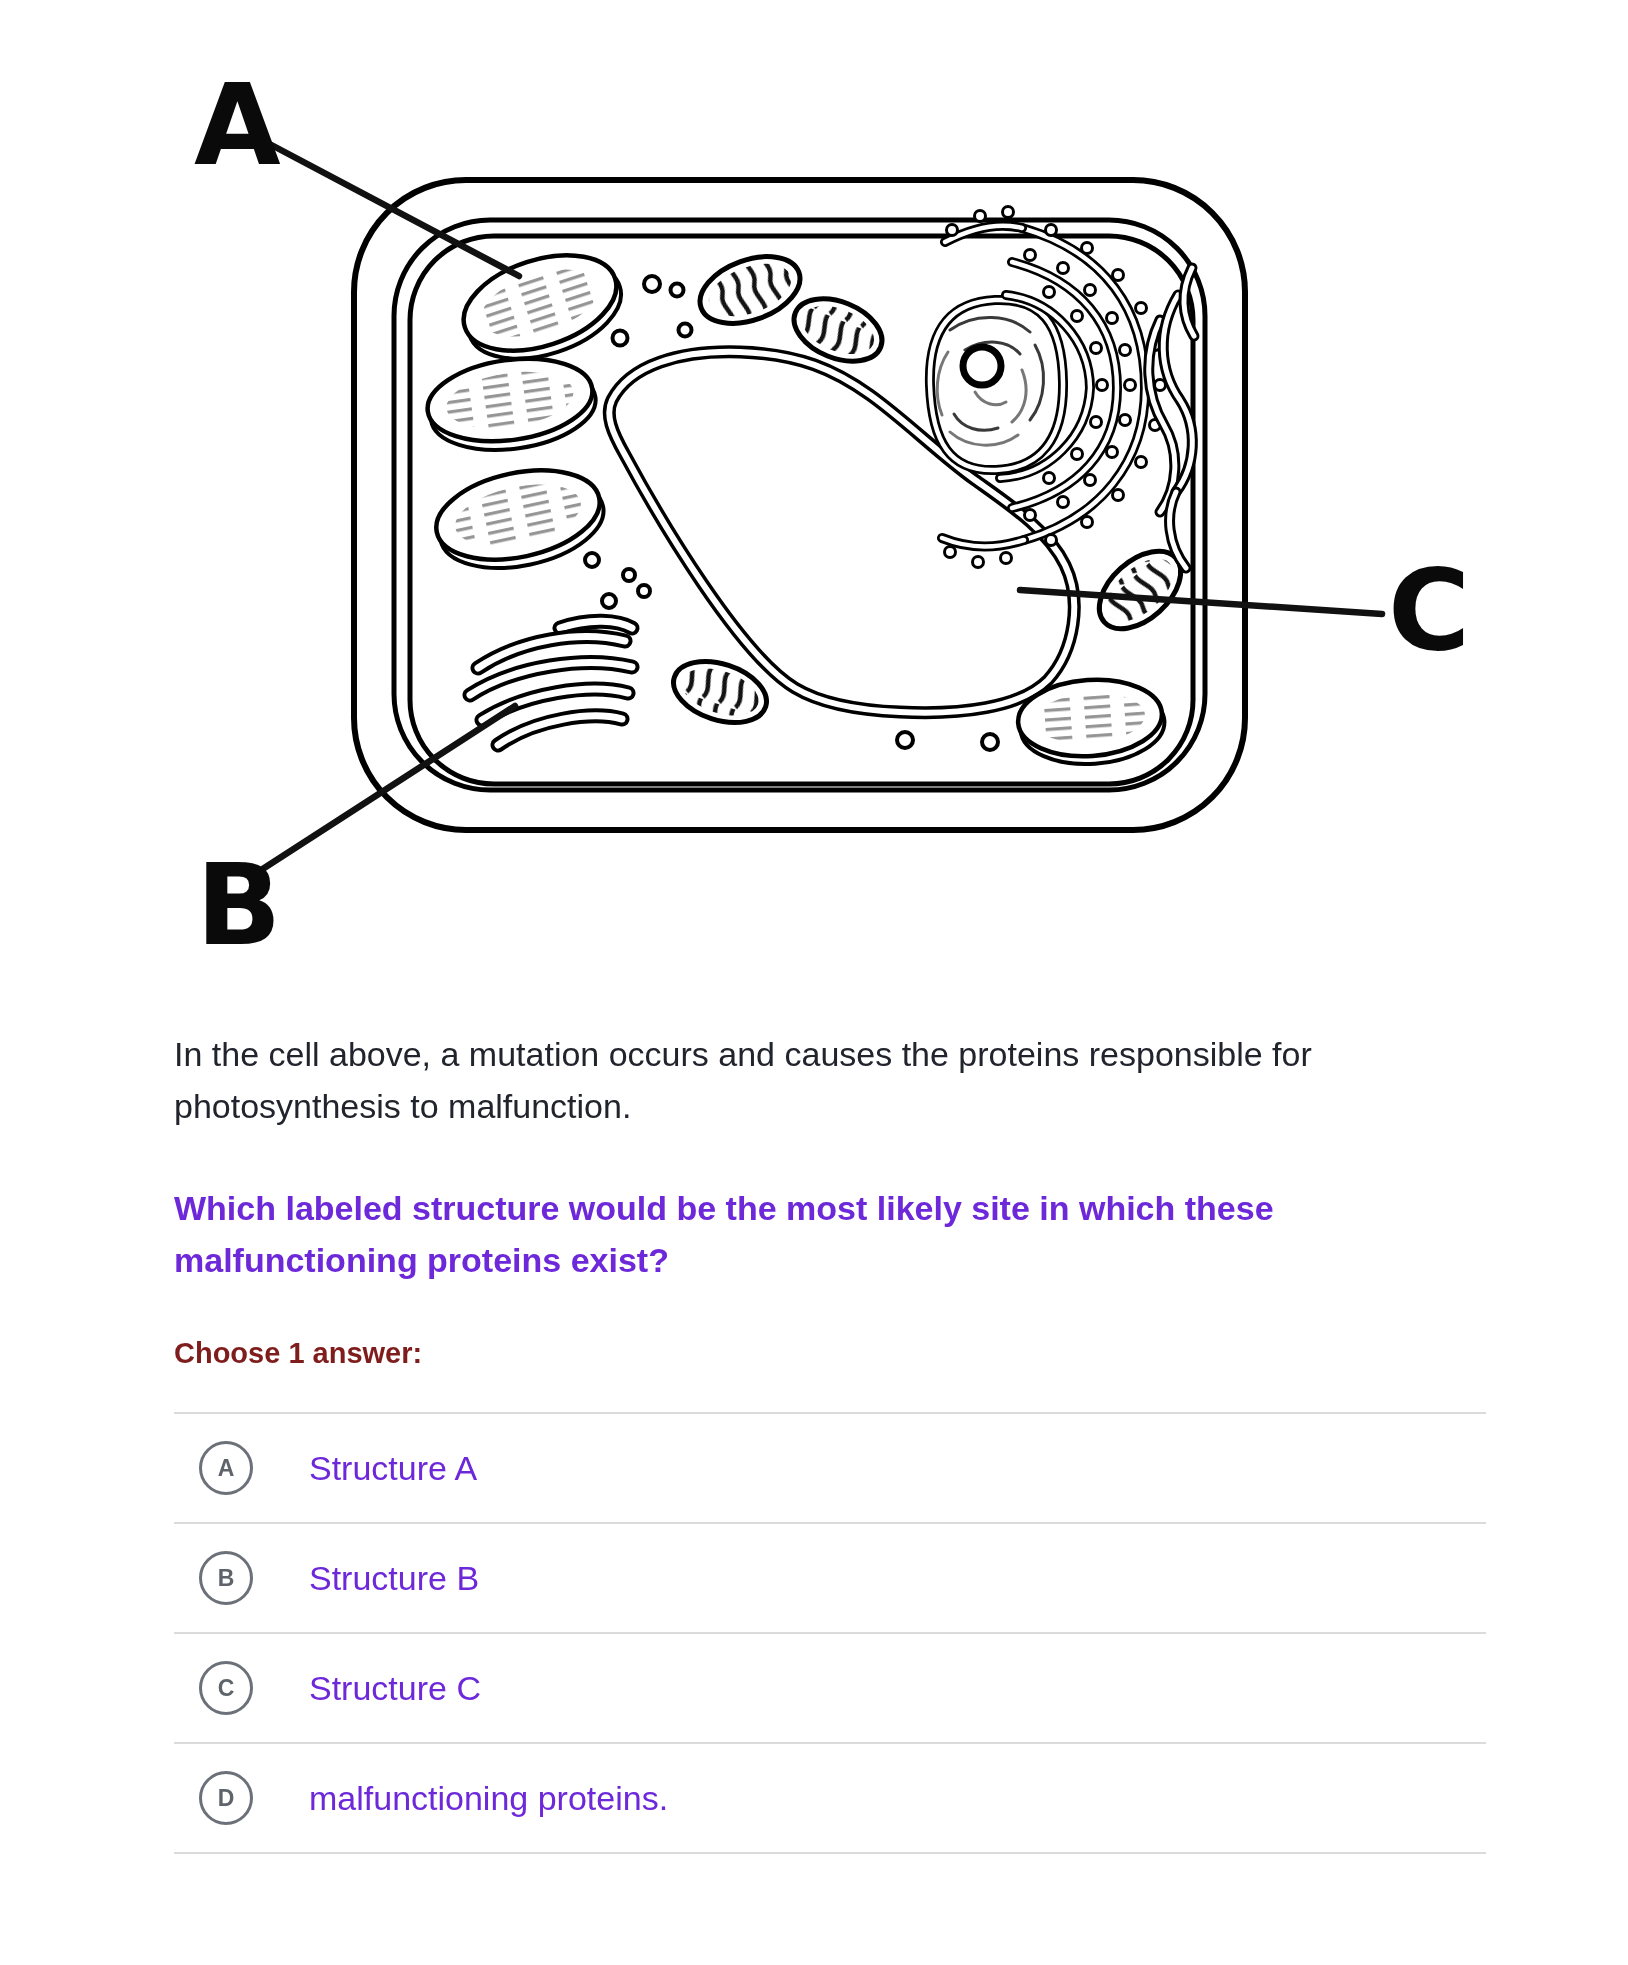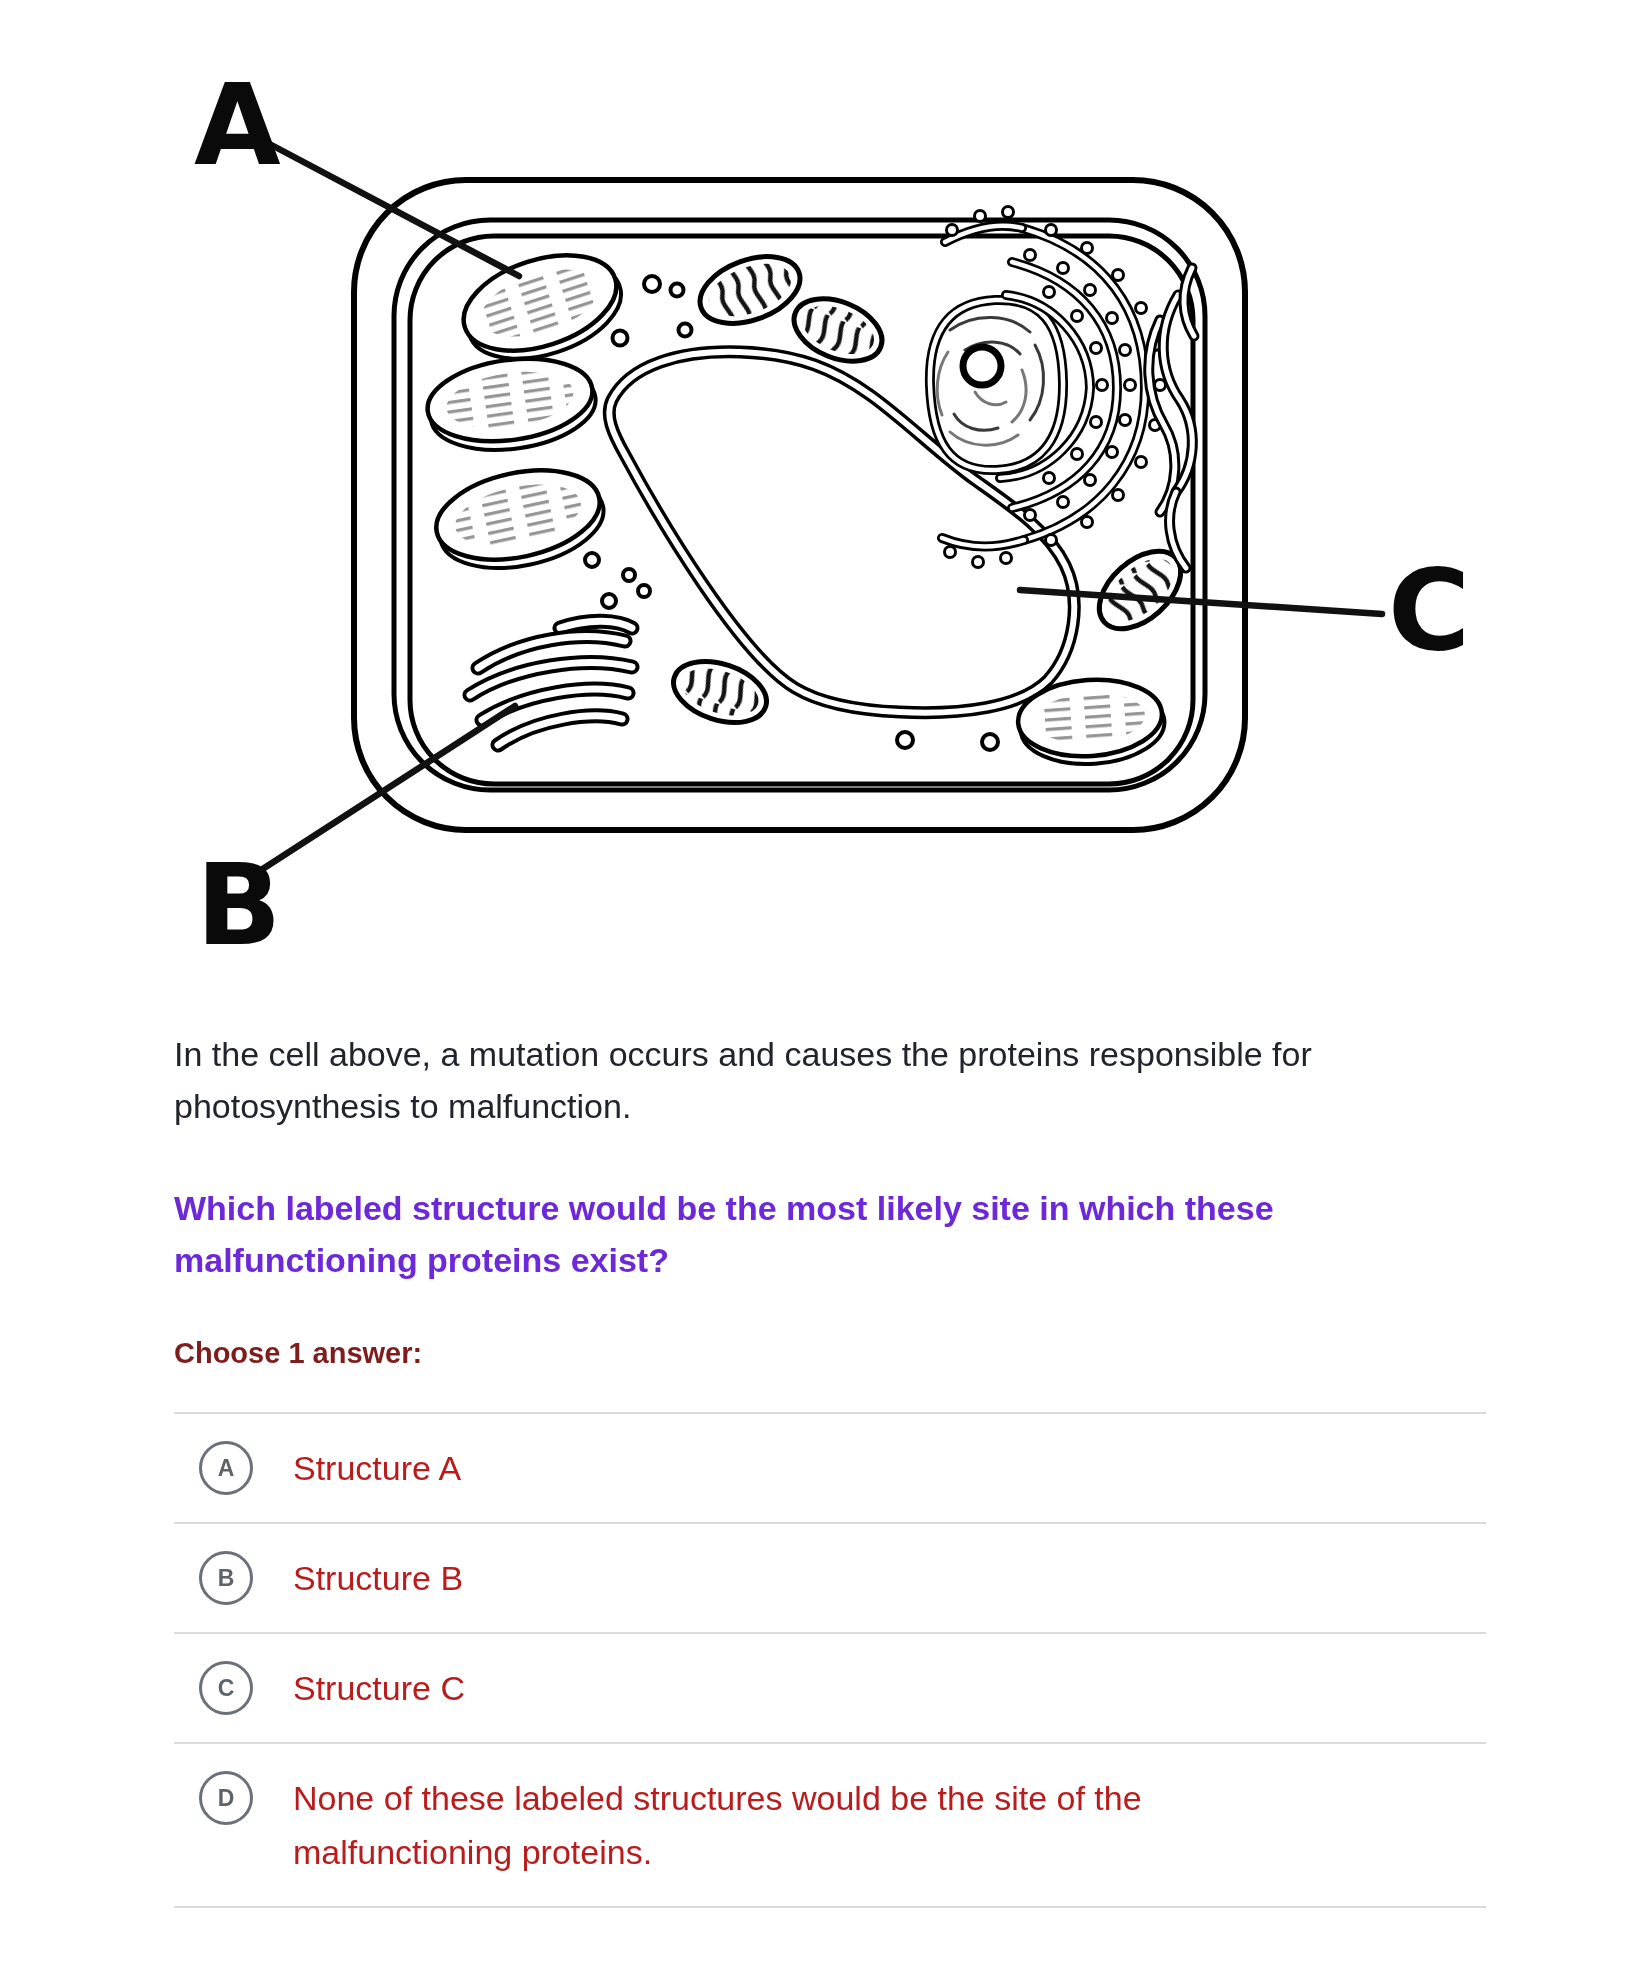--- a/index.html
+++ b/index.html
@@ -14,21 +14,21 @@
   .content{position:absolute;left:174px;top:1028px;width:1312px;}
   .intro{margin:0 0 50px 0;font-size:34px;line-height:52px;color:#21242c;}
   .prompt{margin:0 0 51px 0;font-size:34px;line-height:52px;font-weight:bold;color:#6d28d9;}
   .choose{margin:0 0 42px 0;font-size:29px;font-weight:bold;color:#7f1d1d;}
   .choices{border-bottom:2px solid #d9dbdd;}
   .choice{display:flex;align-items:flex-start;border-top:2px solid #d9dbdd;
           padding:27px 0;cursor:pointer;}
   .radio{flex:0 0 auto;width:54px;height:54px;margin-left:25px;border:3px solid #6c7078;
          border-radius:50%;box-sizing:border-box;display:flex;align-items:center;
          justify-content:center;font-size:23px;font-weight:bold;color:#5f646b;background:#fff;}
-  .ctext{margin-left:40px;font-size:34px;line-height:54px;color:#b91c1c;}
+  .ctext{margin-left:56px;font-size:34px;line-height:54px;color:#6d28d9;}
 </style>
 </head>
 <body>
 
 <div class="page">
 
   <div class="figure">
     <svg class="cellsvg" width="1628" height="1005" viewBox="0 0 1628 1005">
       <defs>
         <pattern id="grana" width="40" height="9.5" patternUnits="userSpaceOnUse">
@@ -244,20 +244,19 @@
         <div class="ctext">
           <div>Structure C</div>
         </div>
       </div>
 
       <div class="choice">
         <div class="radio">
             <span>D</span>
           </div>
         <div class="ctext">
-          <div>None of these labeled structures would be the site of the</div>
           <div>malfunctioning proteins.</div>
         </div>
       </div>
 
     </div>
   </div>
 </div>
 
 </body></html>

